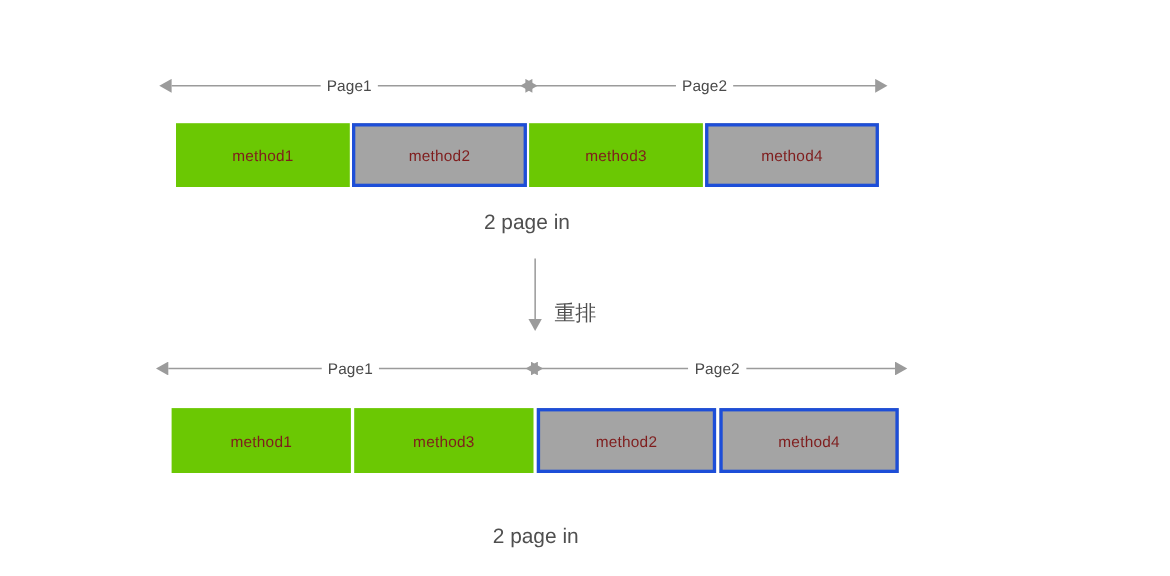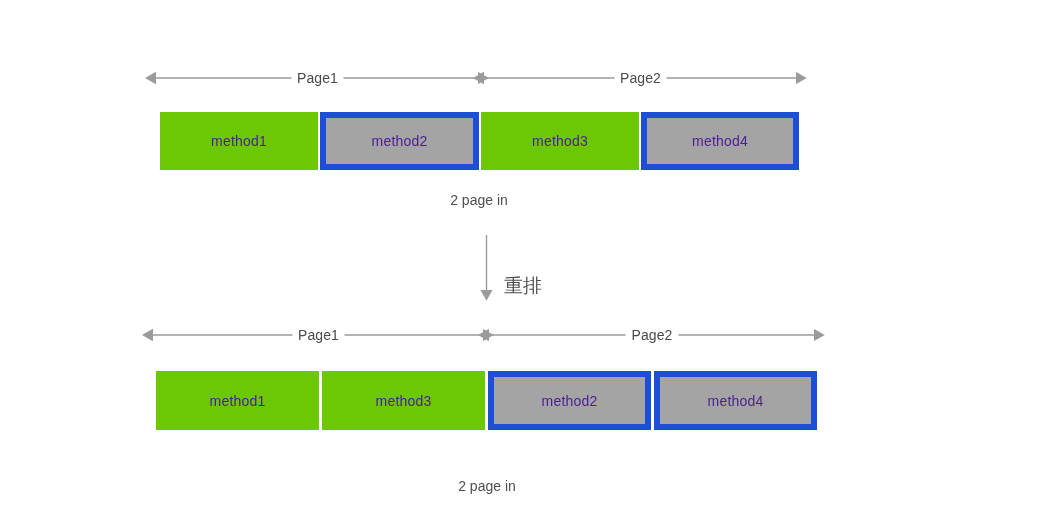--- a/index.html
+++ b/index.html
@@ -48,53 +48,53 @@
   .row {
     position: absolute;
   }
   .block {
     position: absolute;
     box-sizing: border-box;
     display: flex;
     align-items: center;
     justify-content: center;
     font-size: 14px;
-    color: #4c1d95;
+    color: #7f1d1d;
     letter-spacing: 0.2px;
     line-height: 1;
   }
   .block.green {
     background: #6bc803;
   }
   .block.gray {
     background: #a4a4a4;
-    border: 6px solid #1d4ed8;
+    border: 3px solid #1d4ed8;
   }
 
   
   .caption {
-    position: absolute;
-    font-size: 14px;
-    color: #4f4f4f;
-    white-space: nowrap;
-    line-height: 1;
-  }
-
-  
-  .vertical-arrow {
-    position: absolute;
-  }
-  .vertical-arrow svg { display: block; overflow: visible; }
-
-  .transition-label {
     position: absolute;
     font-size: 19px;
     color: #4f4f4f;
     white-space: nowrap;
     line-height: 1;
+  }
+
+  
+  .vertical-arrow {
+    position: absolute;
+  }
+  .vertical-arrow svg { display: block; overflow: visible; }
+
+  .transition-label {
+    position: absolute;
+    font-size: 19px;
+    color: #4f4f4f;
+    white-space: nowrap;
+    line-height: 1;
     margin-top: 22px;
   }
 </style>
 </head>
 <body>
 
 <div class="stage">
 
   <div class="ruler" style="left:155px; top:67px; width:325px;">
     <svg width="325" height="22" viewBox="0 0 325 22">

